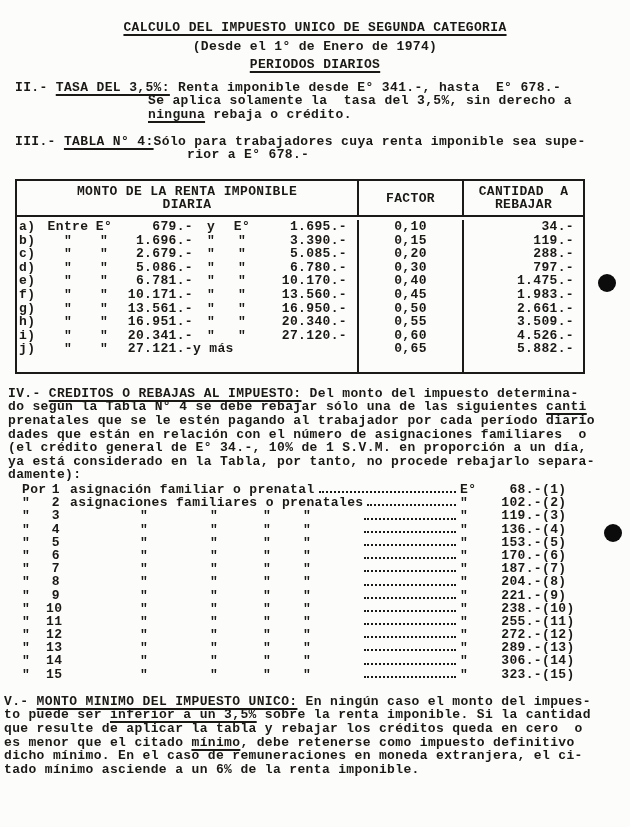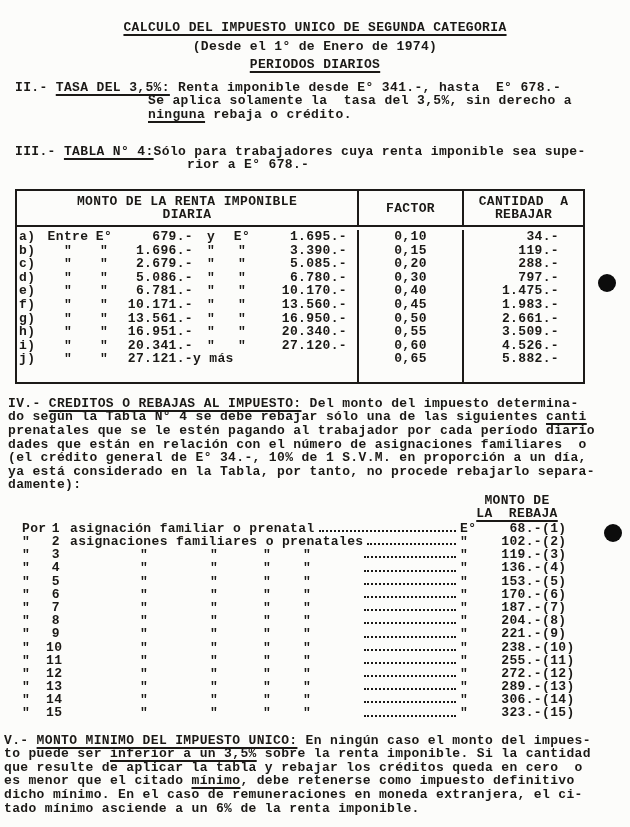--- a/index.html
+++ b/index.html
@@ -10,37 +10,37 @@
   }
   [data-bind],[data-field]{white-space:pre-wrap;}
   .ul{text-decoration:underline;text-underline-offset:2.5px;text-decoration-thickness:1.5px;}
   .center{text-align:center;}
   .title{padding-top:21px;}
   .subtitle{margin-top:5px;}
   .period{margin-top:5px;}
   .sec{margin:0 8px 0 15px;}
   .sec1{margin-top:26px;}
   .sec2{margin-top:9px;padding-left:133px;text-indent:-133px;}
-  .sec3{margin-top:23px;padding-left:172px;text-indent:-172px;}
+  .sec3{margin-top:13px;padding-left:172px;text-indent:-172px;}
   .blk{display:block;text-indent:0;}
   
   .tbl{margin:17px 45px 0 15px;border:2.5px solid #1c1a18;}
   .row3{display:grid;grid-template-columns:340px 105px auto;}
   .thead{border-bottom:2.5px solid #1c1a18;}
   .thead .cell{text-align:center;padding:4px 0 3px;}
   .thead .c2{padding-top:11px;}
   .c2,.c3{border-left:2px solid #1c1a18;}
   .tbody{padding-top:3px;}
   .renta{display:grid;grid-template-columns:26px 46px 26px 76px 36px 26px auto;padding:0 10px 0 2px;}
   .rc{text-align:center;white-space:pre;}
   .rnum{text-align:right;white-space:pre;}
   .letter{text-align:left;}
   .w2c{text-align:center;white-space:pre;}
   .factor{text-align:center;}
-  .rebate{text-align:right;padding-right:24px;}
+  .rebate{text-align:right;padding-right:9px;}
   .filler{height:16px;}
   
   .note{margin:13px 6px 0 8px;}
   .minsec{margin:14px 6px 0 4px;}
   
   .credits-head{width:130px;margin:2px 48px 1px auto;text-align:center;line-height:13.4px;}
   .credits{margin:1px 52px 0 22px;}
   .crow{display:flex;align-items:flex-end;height:13.2px;line-height:13.2px;}
   .por{width:24px;flex:none;white-space:pre;margin-top:47px;}
   .cn{width:14px;flex:none;text-align:right;white-space:pre;}
@@ -237,24 +237,20 @@
   <div class="note">
       <span class="blk"><span data-bind="credits_note.label">IV.- </span><span class="ul" data-bind="credits_note.heading">CREDITOS O REBAJAS AL IMPUESTO:</span><span data-bind="credits_note.line1_rest"> Del monto del impuesto determina-</span></span>
       <span class="blk"><span data-bind="credits_note.line2_pre">do según la Tabla N° 4 se debe rebajar sólo una de las siguientes </span><span class="ul" data-bind="credits_note.line2_u">canti</span></span>
       <span class="blk" data-bind="credits_note.line4">prenatales que se le estén pagando al trabajador por cada período diario</span>
       <span class="blk" data-bind="credits_note.line3">dades que están en relación con el número de asignaciones familiares  o</span>
       <span class="blk" data-bind="credits_note.line5">(el crédito general de E° 34.-, 10% de 1 S.V.M. en proporción a un día,</span>
       <span class="blk" data-bind="credits_note.line6">ya está considerado en la Tabla, por tanto, no procede rebajarlo separa-</span>
       <span class="blk" data-bind="credits_note.line7">damente):</span>
     </div>
 
-  <div class="credits-head">
-      <span class="blk" data-bind="credits.header_line1">MONTO DE</span>
-      <span class="blk ul" data-bind="credits.header_line2">LA  REBAJA</span>
-    </div>
 
   <div class="credits">
     <div class="crow">
         <span class="por" data-bind="credits.row1.por">Por</span>
         <span class="cn" data-bind="credits.row1.n">1</span>
         <span class="ctext" data-bind="credits.row1.text">asignación familiar o prenatal</span>
         <span class="leader"></span>
         <span class="cur" data-bind="credits.row1.cur">E°</span>
         <span class="cval" data-bind="credits.row1.value">68.-</span>
         <span class="cidx" data-bind="credits.row1.idx">(1)</span>

